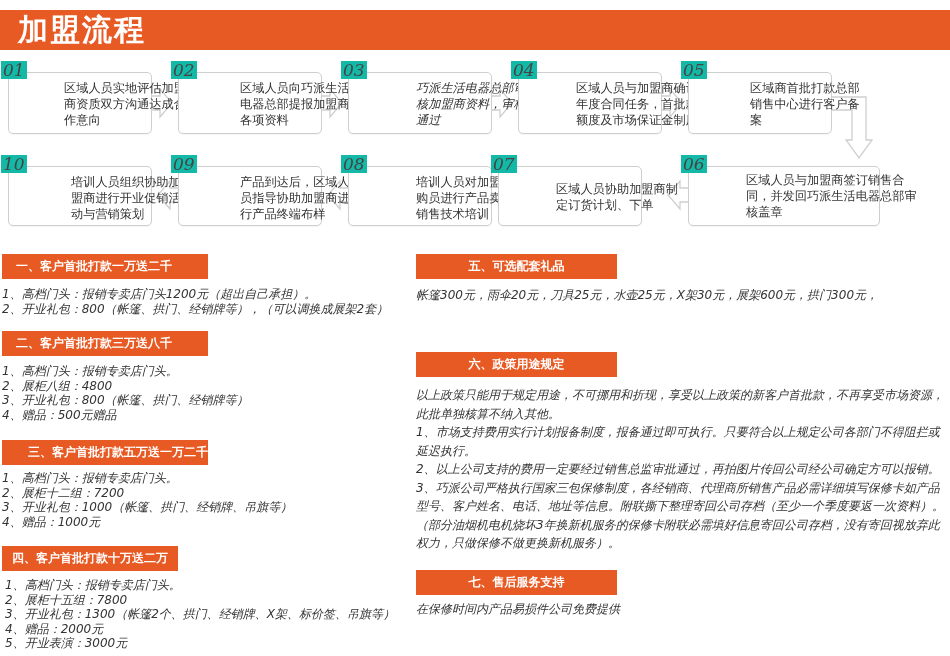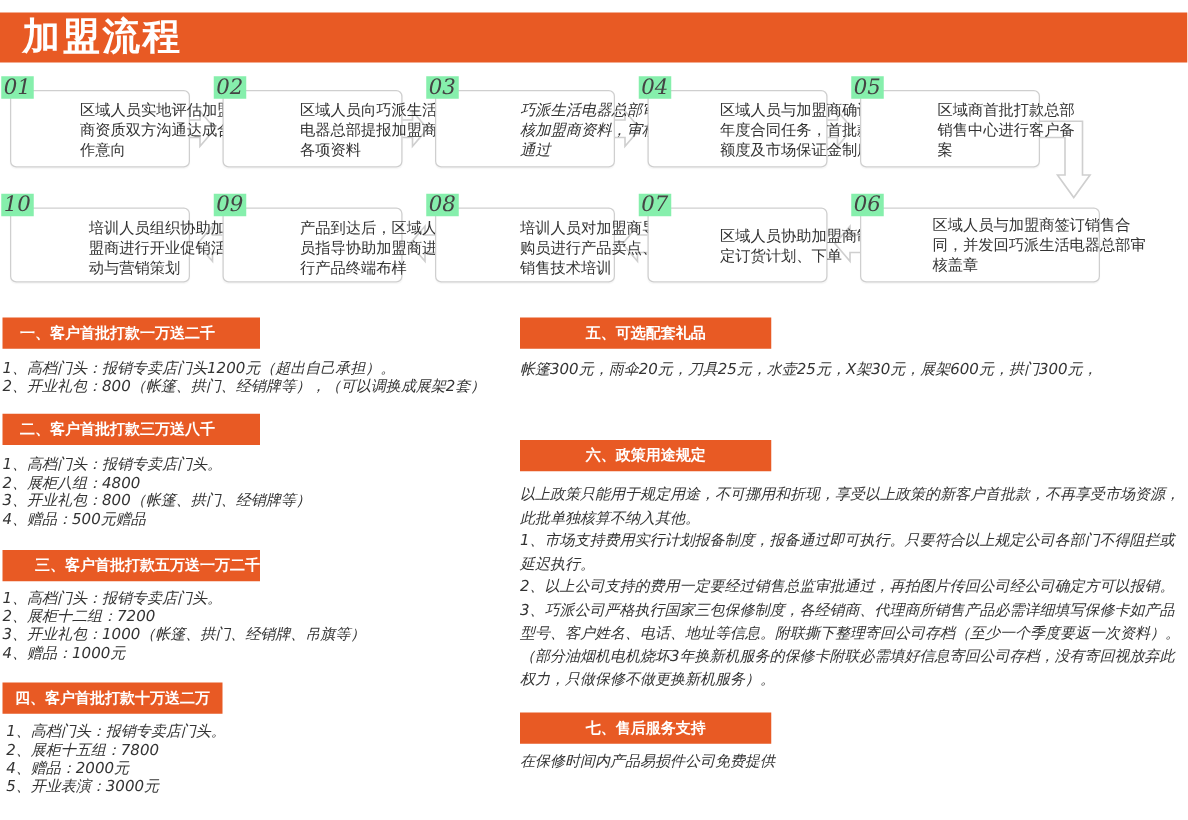--- a/index.html
+++ b/index.html
@@ -3,21 +3,21 @@
 <meta charset="utf-8">
 <style>
   * { box-sizing: border-box; margin: 0; padding: 0; }
   html, body { width: 950px; height: 656px; background: #ffffff; overflow: hidden; }
   body { position: relative; font-family: "DejaVu Sans", "Liberation Sans", sans-serif; color: #333; }
 
   .banner { position: absolute; left: 0; top: 10px; width: 950px; height: 40px; background: #e85a24; }
   .banner-title { position: absolute; left: 18px; top: 2px; font-size: 30px; font-weight: bold; color: #fff; letter-spacing: 2px; line-height: 36px; }
 
   .step { position: absolute; border: 1.5px solid #cfcfcf; border-radius: 5px; background: #fff; box-shadow: 0 1px 1px rgba(0,0,0,0.04); }
-  .step-num { position: absolute; left: -8px; top: -12px; font-family: "DejaVu Serif", "Liberation Serif", serif; font-style: italic; font-size: 17px; color: #444; background: #86efac; padding: 0 2px; line-height: 18px; }
+  .step-num { position: absolute; left: -8px; top: -12px; font-family: "DejaVu Serif", "Liberation Serif", serif; font-style: italic; font-size: 17px; color: #444; background: #14b8a6; padding: 0 2px; line-height: 18px; }
   .step-text { position: absolute; font-size: 12.2px; line-height: 16px; color: #333; margin-left: 45px; }
 
   .arrow { position: absolute; }
 
   .sec-header { position: absolute; height: 25px; background: #e85a24; color: #fff; font-size: 12px; font-weight: bold; line-height: 25px; }
   .sec-body { position: absolute; font-size: 12px; line-height: 14.5px; color: #333; }
   .sec-body p { margin: 0; white-space: nowrap; font-style: italic; }
   .sec-body.spaced { line-height: 18.5px; }
   .sec-body.spaced p { white-space: normal; }
 </style>
@@ -71,21 +71,21 @@
   <div class="step-text" style="left:17px;top:7px;width:114px;">培训人员组织协助加盟商进行开业促销活动与营销策划</div>
 </div>
 <div class="step" style="left:178px;top:166px;width:144px;height:60px;">
   <span class="step-num">09</span>
   <div class="step-text" style="left:16px;top:7px;width:114px;">产品到达后，区域人员指导协助加盟商进行产品终端布样</div>
 </div>
 <div class="step" style="left:348px;top:166px;width:144px;height:60px;">
   <span class="step-num">08</span>
   <div class="step-text" style="left:22px;top:7px;width:114px;">培训人员对加盟商导购员进行产品卖点、销售技术培训</div>
 </div>
-<div class="step" style="left:518px;top:166px;width:144px;height:60px;">
+<div class="step" style="left:498px;top:166px;width:144px;height:60px;">
   <span class="step-num">07</span>
   <div class="step-text" style="left:12px;top:14px;width:128px;">区域人员协助加盟商制定订货计划、下单</div>
 </div>
 <div class="step" style="left:688px;top:166px;width:192px;height:60px;">
   <span class="step-num">06</span>
   <div class="step-text" style="left:12px;top:5px;width:172px;">区域人员与加盟商签订销售合同，并发回巧派生活电器总部审核盖章</div>
 </div>
 
 <div class="sec-header" style="left:2px;top:254px;width:206px;padding-left:14px;">一、客户首批打款一万送二千</div>
 <div class="sec-body" style="left:2px;top:287px;">
@@ -106,20 +106,21 @@
   <p>1、高档门头：报销专卖店门头。</p>
   <p>2、展柜十二组：7200</p>
   <p>3、开业礼包：1000（帐篷、拱门、经销牌、吊旗等）</p>
   <p>4、赠品：1000元</p>
 </div>
 
 <div class="sec-header" style="left:2px;top:546px;width:176px;padding-left:10px;">四、客户首批打款十万送二万</div>
 <div class="sec-body" style="left:5px;top:578px;">
   <p>1、高档门头：报销专卖店门头。</p>
   <p>2、展柜十五组：7800</p>
+  <p>3、开业礼包：1300（帐篷2个、拱门、经销牌、X架、标价签、吊旗等）</p>
   <p>4、赠品：2000元</p>
   <p>5、开业表演：3000元</p>
 </div>
 
 <div class="sec-header" style="left:416px;top:254px;width:201px;text-align:center;">五、可选配套礼品</div>
 <div class="sec-body" style="left:416px;top:288px;">
   <p>帐篷300元，雨伞20元，刀具25元，水壶25元，X架30元，展架600元，拱门300元，</p>
 </div>
 
 <div class="sec-header" style="left:416px;top:352px;width:201px;text-align:center;">六、政策用途规定</div>

